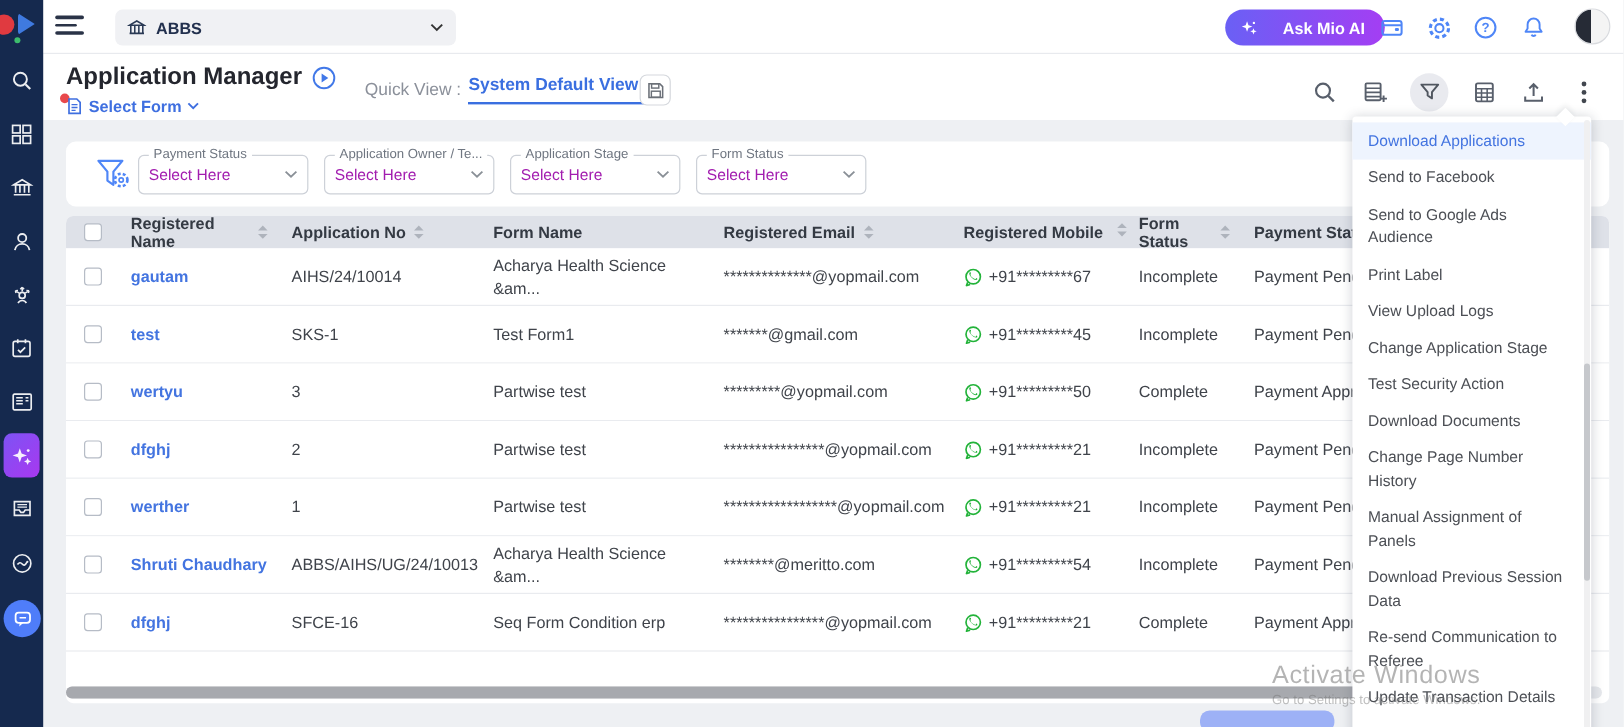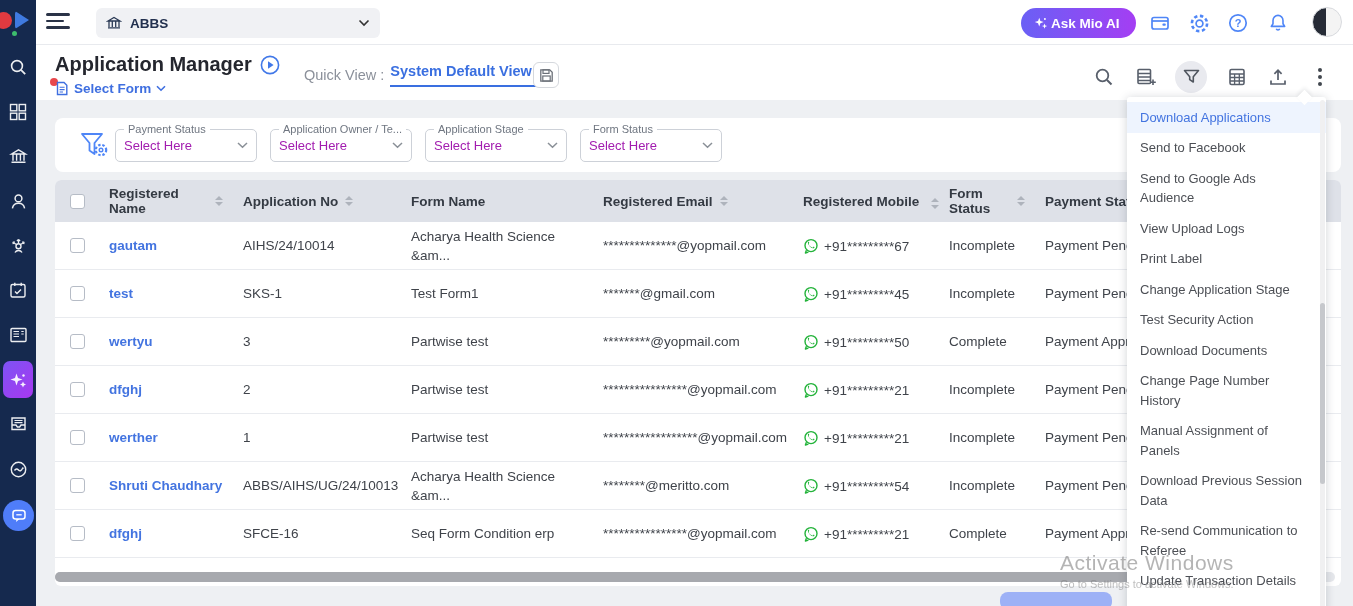--- a/index.html
+++ b/index.html
@@ -15,21 +15,21 @@
     border-top:9px solid transparent; border-bottom:9px solid transparent; border-left:14px solid #3f7ae0; border-radius:3px; }
   .logo-green { position:absolute; left:12px; top:31px; width:5px; height:5px; border-radius:50%; background:#3dbd6d; }
   .hamburger { position:absolute; left:46px; top:13px; width:24px; height:18px; cursor:pointer; }
   .hamburger i { display:block; height:2.5px; background:#2a3347; border-radius:2px; margin-bottom:4px; }
   .hamburger i:nth-child(2){ width:75%; }
   .org-select { position:absolute; left:96px; top:8px; width:284px; height:30px; background:#f0f1f4;
     border-radius:6px; display:flex; align-items:center; padding:0 10px; cursor:pointer; }
   .org-select .org-label { font-size:13.5px; font-weight:bold; color:#22304e; margin-left:8px; flex:1; }
   .askmio { position:absolute; left:1021px; top:8px; height:30px; padding:0 16px 0 12px; border-radius:16px;
     background:linear-gradient(90deg,#6a60f5,#a43ef3); color:#fff; font-size:13.5px; font-weight:bold;
-    display:flex; align-items:center; gap:2px; cursor:pointer; }
+    display:flex; align-items:center; gap:20px; cursor:pointer; }
   .tb-icon { position:absolute; top:8px; width:30px; height:30px; display:flex; align-items:center; justify-content:center; cursor:pointer; }
   .avatar { position:absolute; right:11px; top:7px; width:30px; height:30px; border-radius:50%;
     background:linear-gradient(90deg,#262b36 0 45%,#f4f4f4 45% 100%); border:1px solid #d8dade; }
 
   
   .sidebar { position:absolute; left:0; top:45px; width:36px; height:561px; background:#15294e; z-index:25; }
   .sb-item { height:44.6px; display:flex; align-items:center; justify-content:center; cursor:pointer; }
   .sb-item svg { opacity:.92; }
   .sb-ai { margin:4px 3px; height:37px; border-radius:7px; background:linear-gradient(135deg,#7d53f4,#a838f0); }
   .chat-fab { position:absolute; left:3px; top:500px; width:31px; height:31px; border-radius:50%;
@@ -59,30 +59,30 @@
   .filter-icon { position:absolute; left:24px; top:13px; }
   .filter-fields { position:absolute; left:60px; top:11px; display:flex; gap:13px; }
   .ffield { position:relative; width:142px; height:33px; border:1px solid #cdd1d8; border-radius:5px;
     display:flex; align-items:center; padding:0 8px; cursor:pointer; background:#fff; }
   .ffield .flabel { position:absolute; left:8px; top:-7px; background:#fff; padding:0 4px; font-size:11px; color:#6f7681; white-space:nowrap; }
   .ffield .fph { flex:1; font-size:13px; color:#a21caf; }
 
   
   .table-card { position:absolute; left:55px; top:180px; width:1286px; height:406px; background:#fff;
     border-radius:6px; overflow:hidden; }
-  .thead { display:flex; align-items:center; height:42px; background:#dee1e8; }
+  .thead { display:flex; align-items:center; height:27px; background:#dee1e8; }
   .trow { display:flex; align-items:center; min-height:48px; border-bottom:1px solid #e9ebef; background:#fff; }
   .cell { padding:0 10px; font-size:13.5px; color:#3f434a; }
   .th { font-weight:bold; color:#343a43; display:flex; align-items:center; }
   .col-check { width:44px; display:flex; justify-content:center; }
   .col-name { width:134px; }
   .col-appno { width:168px; }
   .col-form { width:192px; line-height:19px; }
   .col-email { width:200px; white-space:nowrap; }
-  .col-mobile { width:146px; white-space:nowrap; display:flex; align-items:flex-end; gap:5px; }
+  .col-mobile { width:146px; white-space:nowrap; display:flex; align-items:flex-start; gap:5px; }
   .col-fstatus { width:96px; }
   .col-pstatus { width:96px; white-space:nowrap; overflow:visible; }
   .checkbox { width:15px; height:15px; border:1.5px solid #b6bcc6; border-radius:3px; background:#fff; cursor:pointer; }
   .name-link { color:#4374e0; font-weight:bold; cursor:pointer; }
   .sorts { display:inline-flex; flex-direction:column; gap:2.5px; margin-left:7px; }
   .sorts i { width:0; height:0; border-left:4px solid transparent; border-right:4px solid transparent; display:block; }
   .sorts .up { border-bottom:4.5px solid #aeb3bc; }
   .sorts .dn { border-top:4.5px solid #aeb3bc; }
   .hscroll-track { position:absolute; left:0; top:392px; width:1280px; height:10px; background:#e6e8ec; border-radius:5px; }
   .hscroll-thumb { position:absolute; left:0; top:0; width:1090px; height:10px; background:#a7a9ae; border-radius:5px; cursor:pointer; }
@@ -581,23 +581,23 @@
 </div>
 
 <div class="menu">
 
     <div class="menu-item active">Download Applications</div>
 
     <div class="menu-item normal">Send to Facebook</div>
 
     <div class="menu-item normal">Send to Google Ads Audience</div>
 
+    <div class="menu-item normal">Print Label</div>
+
     <div class="menu-item normal">View Upload Logs</div>
-
-    <div class="menu-item normal">Print Label</div>
 
     <div class="menu-item normal">Change Application Stage</div>
 
     <div class="menu-item normal">Test Security Action</div>
 
     <div class="menu-item normal">Download Documents</div>
 
 
     <div class="menu-item normal">Change Page Number History</div>
 

